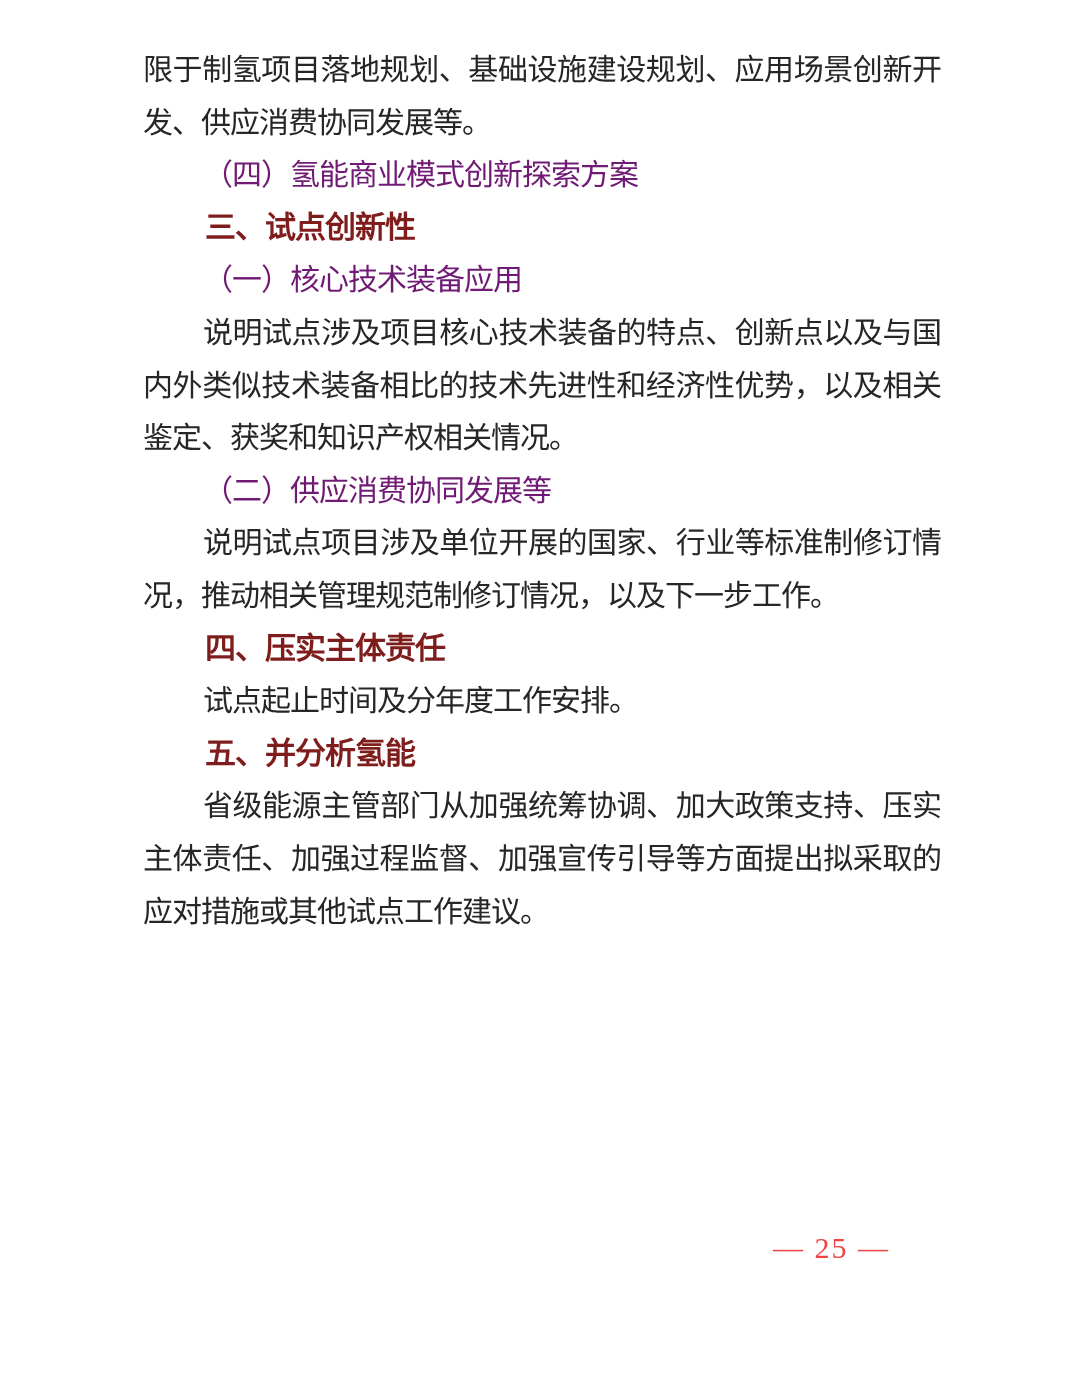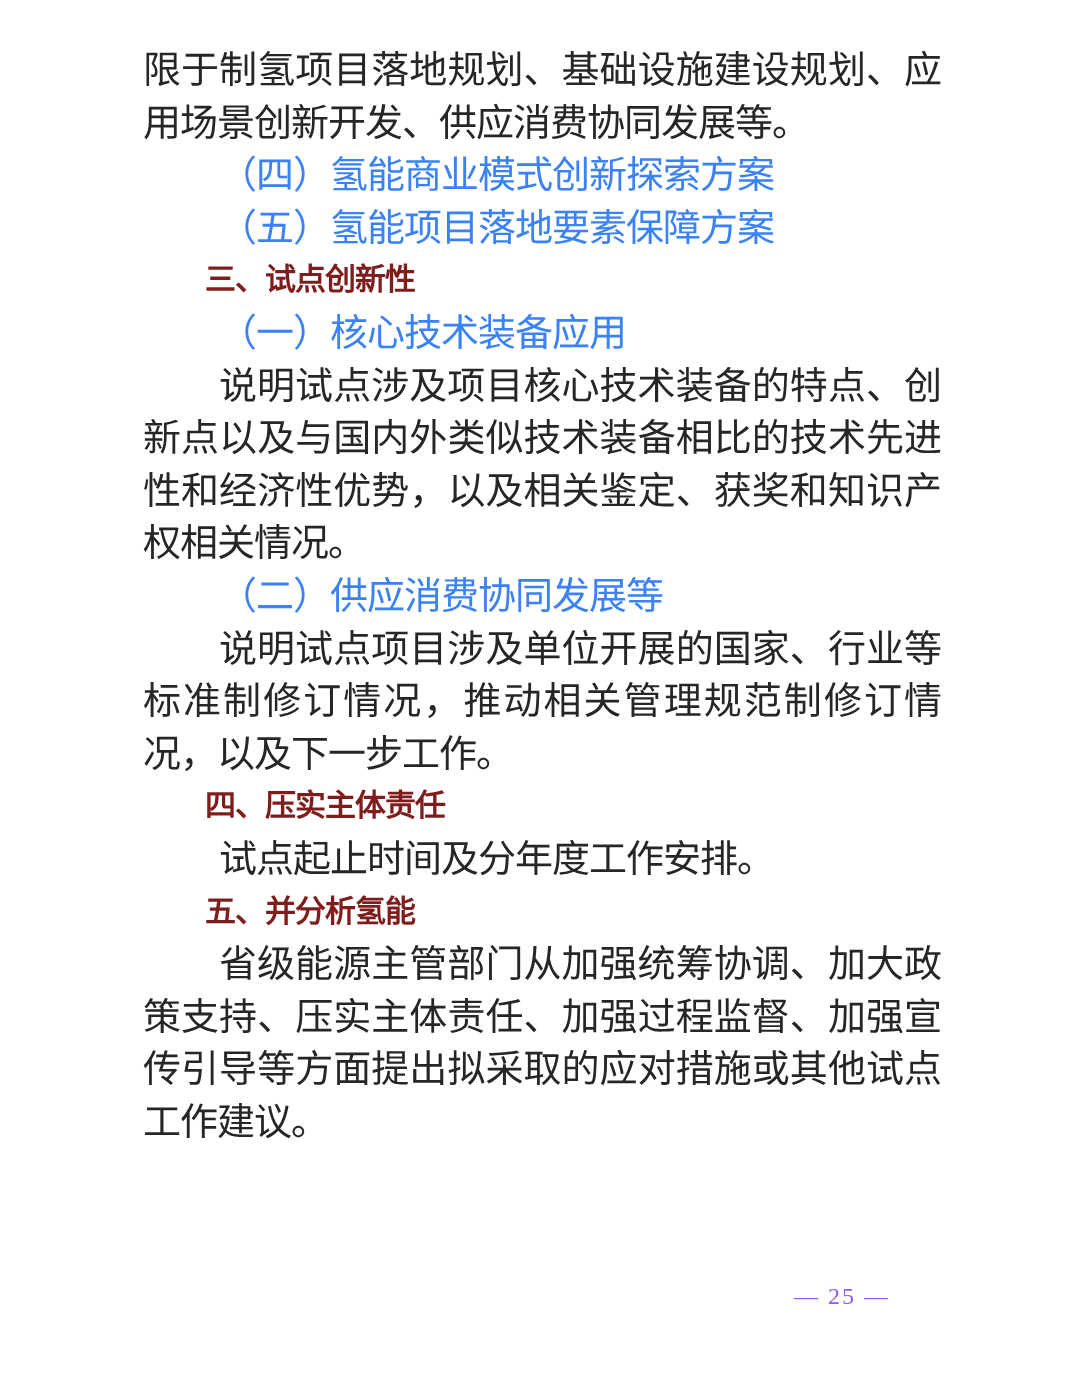--- a/index.html
+++ b/index.html
@@ -17,70 +17,68 @@
     color: #262626;
   }
   .content {
     position: absolute;
     left: 143px;
     top: 44px;
     width: 798px;
   }
   .content p {
     margin: 0;
-    font-size: 38px;
+    font-size: 30px;
     line-height: 52.6px;
     letter-spacing: -1px;
     text-align: justify;
     text-justify: inter-ideograph;
     word-break: break-all;
   }
   
   .paragraph_continued {
     text-indent: 0;
   }
   
   .paragraph {
     text-indent: 2em;
   }
   
   .subheading {
     text-indent: 2em;
     font-weight: 500;
-    color: #3b82f6;
+    color: #701a75;
   }
   
   .heading {
     text-indent: 2em;
     font-family: "Liberation Sans", "DejaVu Sans", sans-serif;
     font-weight: 700;
     letter-spacing: 0;
     color: #7f1d1d;
     font-size: 31px !important;
   }
   .footer {
     position: absolute;
     top: 1226px;
     right: 190px;
-    font-size: 24px;
+    font-size: 30px;
     line-height: 44px;
     letter-spacing: 2px;
-    color: #8b5cf6;
+    color: #ef4444;
     font-family: "Liberation Serif", "DejaVu Serif", serif;
-    margin-top: 48px;
   }
 </style>
 </head>
 <body>
 
 <div class="page">
   <div class="content">
       <p class="paragraph_continued">限于制氢项目落地规划、基础设施建设规划、应用场景创新开发、供应消费协同发展等。</p>
       <p class="subheading">（四）氢能商业模式创新探索方案</p>
-      <p class="subheading">（五）氢能项目落地要素保障方案</p>
       <p class="heading">三、试点创新性</p>
       <p class="subheading">（一）核心技术装备应用</p>
       <p class="paragraph">说明试点涉及项目核心技术装备的特点、创新点以及与国内外类似技术装备相比的技术先进性和经济性优势，以及相关鉴定、获奖和知识产权相关情况。</p>
       <p class="subheading">（二）供应消费协同发展等</p>
       <p class="paragraph">说明试点项目涉及单位开展的国家、行业等标准制修订情况，推动相关管理规范制修订情况，以及下一步工作。</p>
       <p class="heading">四、压实主体责任</p>
       <p class="paragraph">试点起止时间及分年度工作安排。</p>
       <p class="heading">五、并分析氢能</p>
       <p class="paragraph">省级能源主管部门从加强统筹协调、加大政策支持、压实主体责任、加强过程监督、加强宣传引导等方面提出拟采取的应对措施或其他试点工作建议。</p>
     </div>

